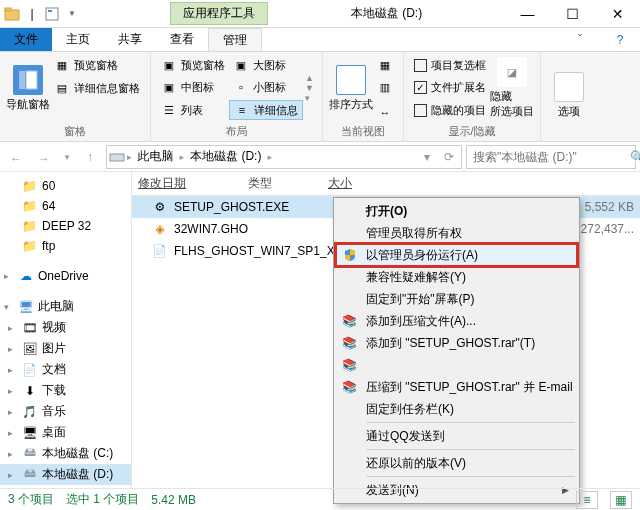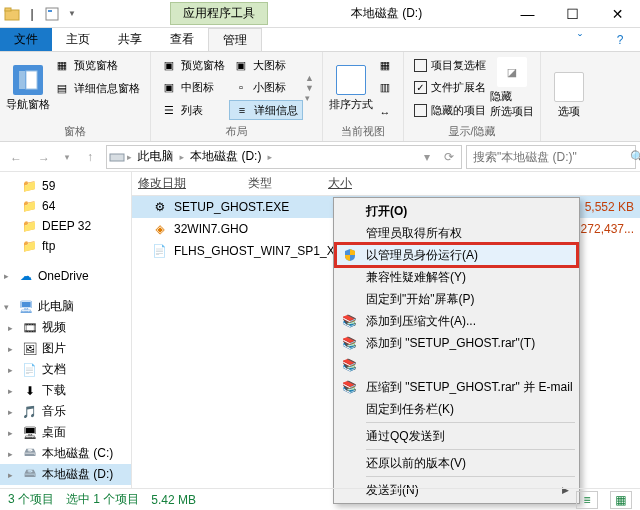--- a/index.html
+++ b/index.html
@@ -59,21 +59,21 @@
 .colheaders > div { padding: 0 6px; }
 .ch-name { width: 240px; }
 .ch-date { width: 110px; text-decoration: underline; }
 .ch-type { width: 80px; }
 .ch-size { flex: 1; text-decoration: underline; }
 .filelist { flex: 1; position: relative; }
 .file-row { display: flex; align-items: center; height: 22px; padding-left: 20px; font-size: 12px; gap: 6px; }
 .file-row.selected { background: #cde6f7; }
 .file-row .ic { width: 16px; height: 16px; display: inline-flex; align-items: center; justify-content: center; }
 .file-row .fname { white-space: nowrap; }
-.file-row .size { position: absolute; right: 6px; text-align: right; color: #c2410c; margin-left: 12px; }
+.file-row .size { position: absolute; right: 6px; text-align: right; color: #737373; margin-left: 12px; }
 
 
 .ctxmenu { position: absolute; left: 333px; top: 197px; width: 247px; background: #f0f0f0; border: 1px solid #a0a0a0; box-shadow: 3px 3px 6px rgba(0,0,0,0.25); padding: 2px; font-size: 12px; }
 .ctx-item { display: flex; align-items: center; height: 22px; padding: 0 20px 0 30px; position: relative; white-space: nowrap; }
 .ctx-item .subarrow { position: absolute; right: 8px; font-size: 9px; color: #555; }
 .ctx-item.highlight { outline: 3px solid #d93025; outline-offset: -1px; background: #e5f1fb; }
 .ctx-item .ic { position: absolute; left: 6px; width: 16px; height: 16px; display: inline-flex; align-items: center; justify-content: center; }
 .ctx-sep { height: 1px; background: #d0d0d0; margin: 2px 2px 2px 30px; }
 .ctx-item b { font-weight: bold; }
 
@@ -267,21 +267,21 @@
     <input placeholder="搜索&quot;本地磁盘 (D:)&quot;" style="">
     <span>🔍</span>
   </div>
 </div>
 
 <div class="mainarea">
   <div class="nav">
     <div class="nav-item">
         <span class="exp"></span>
         <span class="ic folder-ic">📁</span>
-        <span>59</span>
+        <span>60</span>
       </div>
     <div class="nav-item">
         <span class="exp"></span>
         <span class="ic folder-ic">📁</span>
         <span>64</span>
       </div>
     <div class="nav-item">
         <span class="exp"></span>
         <span class="ic folder-ic">📁</span>
         <span>DEEP 32</span>

